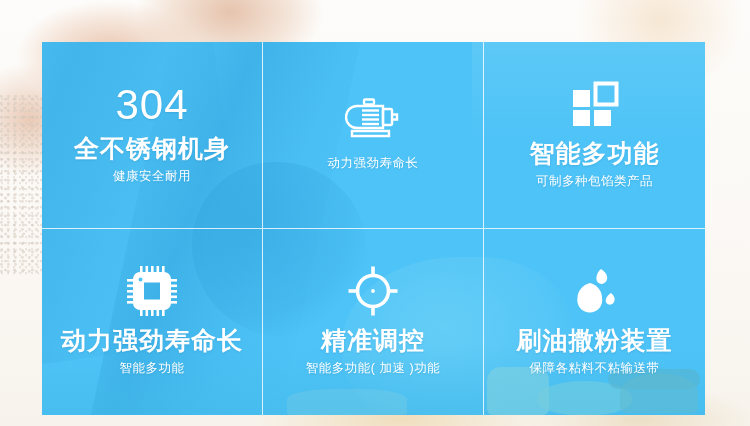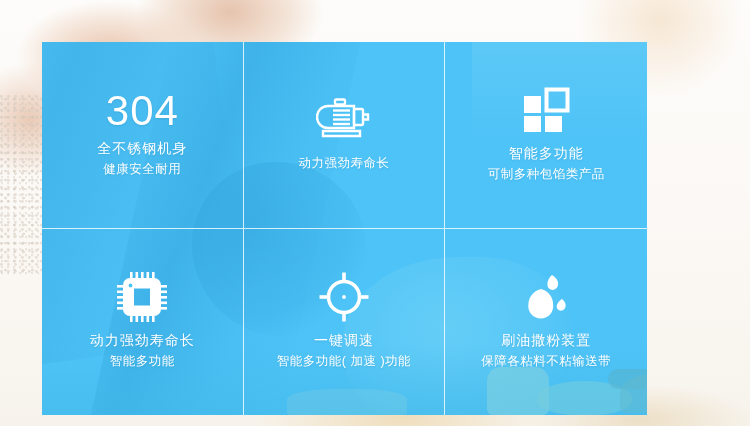--- a/index.html
+++ b/index.html
@@ -28,21 +28,21 @@
     background:
       radial-gradient(circle at 20% 20%, rgba(210,200,188,.55) 0 1.2px, rgba(255,255,255,0) 1.6px),
       radial-gradient(circle at 60% 45%, rgba(205,194,182,.5) 0 1.3px, rgba(255,255,255,0) 1.7px),
       radial-gradient(circle at 35% 70%, rgba(214,204,192,.5) 0 1.1px, rgba(255,255,255,0) 1.5px);
     background-size:7px 7px,9px 9px,6px 6px;
     opacity:.9;
   }
 
   
   #feature-panel{
-    position:absolute;left:42px;top:42px;width:605px;height:373px;
+    position:absolute;left:42px;top:42px;width:663px;height:373px;
     background:#4ec3f7;
     overflow:hidden;
   }
   
   .shade{position:absolute;background:#3fb3ea;}
   #shade-arm{
     left:-40px;top:-20px;width:230px;height:330px;
     background:linear-gradient(118deg, rgba(56,170,224,.0) 0%, rgba(56,170,224,.55) 26%, rgba(70,186,238,.55) 55%, rgba(56,170,224,.0) 80%);
     transform:rotate(-8deg);
   }
@@ -108,22 +108,22 @@
     margin-bottom:8px;
     text-shadow:0 1px 2px rgba(30,120,170,.25);
   }
   .cell-icon{
     width:58px;height:50px;
     margin-bottom:10px;
     display:flex;align-items:center;justify-content:center;
   }
   .cell-icon svg{display:block;}
   .cell-title{
-    font-size:14px;line-height:1.18;
-    font-weight:400;
+    font-size:25px;line-height:1.18;
+    font-weight:700;
     color:#ffffff;
     letter-spacing:1px;
     margin-bottom:5px;
     text-shadow:0 1px 2px rgba(30,120,170,.22);
   }
   .cell-sub{
     font-size:12.5px;line-height:1.2;
     font-weight:400;
     color:#ffffff;
     letter-spacing:.5px;
@@ -228,21 +228,21 @@
       <div class="cell-icon">
         <svg width="50" height="50" viewBox="0 0 50 50" fill="none" stroke="#ffffff" stroke-width="3.6">
           <circle cx="25" cy="25" r="15.5"></circle>
           <line x1="25" y1="0.5" x2="25" y2="11"></line>
           <line x1="25" y1="39" x2="25" y2="49.5"></line>
           <line x1="0.5" y1="25" x2="11" y2="25"></line>
           <line x1="39" y1="25" x2="49.5" y2="25"></line>
           <circle cx="25" cy="25" r="1.9" fill="#ffffff" stroke="none"></circle>
         </svg>
       </div>
-      <div class="cell-title">一键调速</div>
+      <div class="cell-title">精准调控</div>
       <div class="cell-sub">智能多功能( 加速 )功能</div>
     </div>
 
     <div class="cell">
       <div class="cell-icon">
         <svg width="48" height="48" viewBox="0 0 48 48" fill="#ffffff">
           <path d="M19 16 C27 18 31 25 31 30.5 A12.5 12.5 0 1 1 6.5 30.5 C6.5 25 11 18 19 16 z"></path>
           <path d="M30 2 C36 5.5 37.5 11 35 14.5 C32.6 17.8 28.4 17.6 26.4 14.8 C24.3 11.8 25.4 5.8 30 2 z"></path>
           <path d="M40 26 C44 29 44.6 33.4 42.4 36 C40.3 38.5 36.7 38.2 35.2 35.6 C33.7 33 35.8 28.6 40 26 z"></path>
         </svg>

